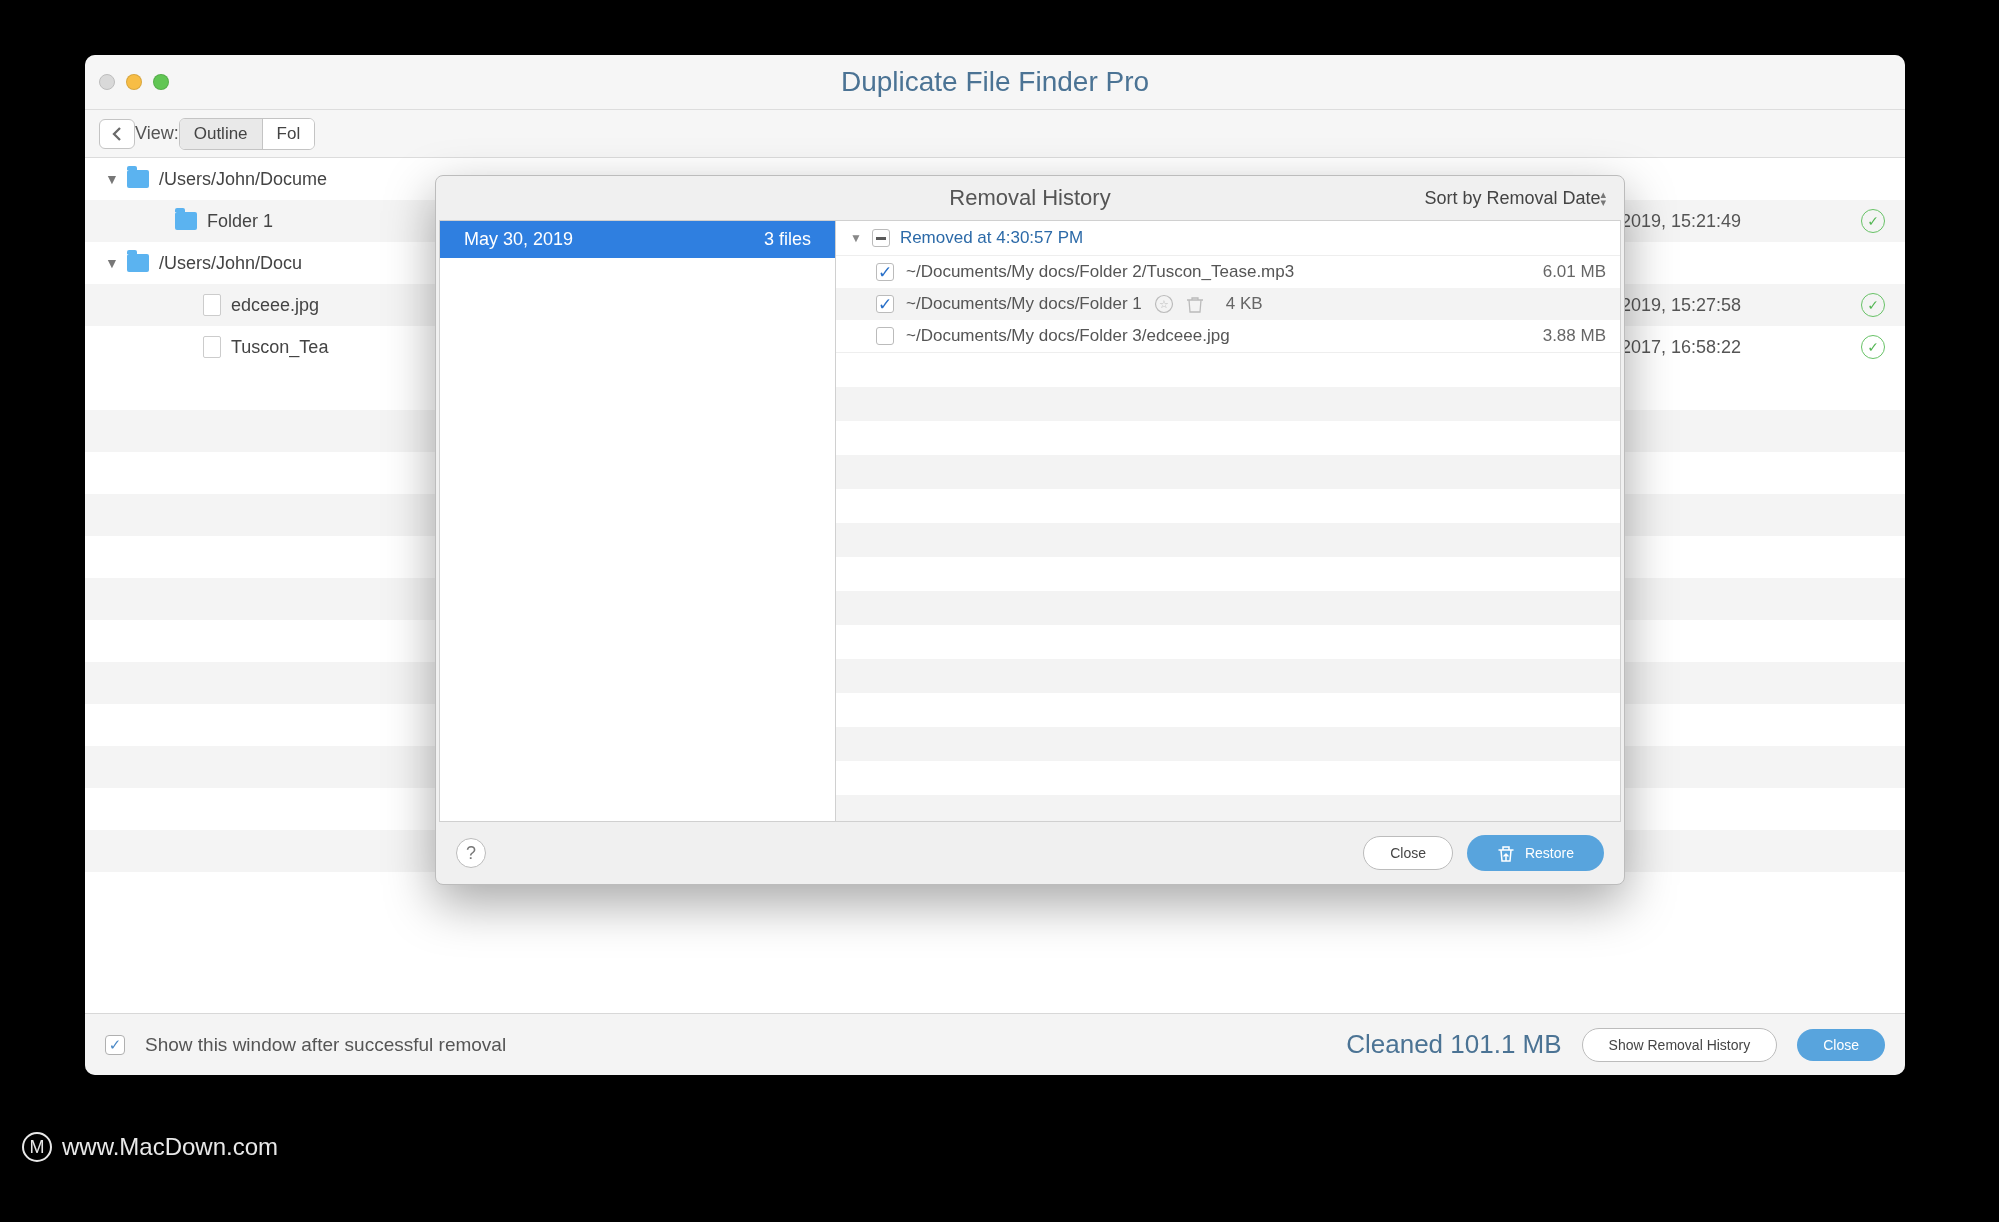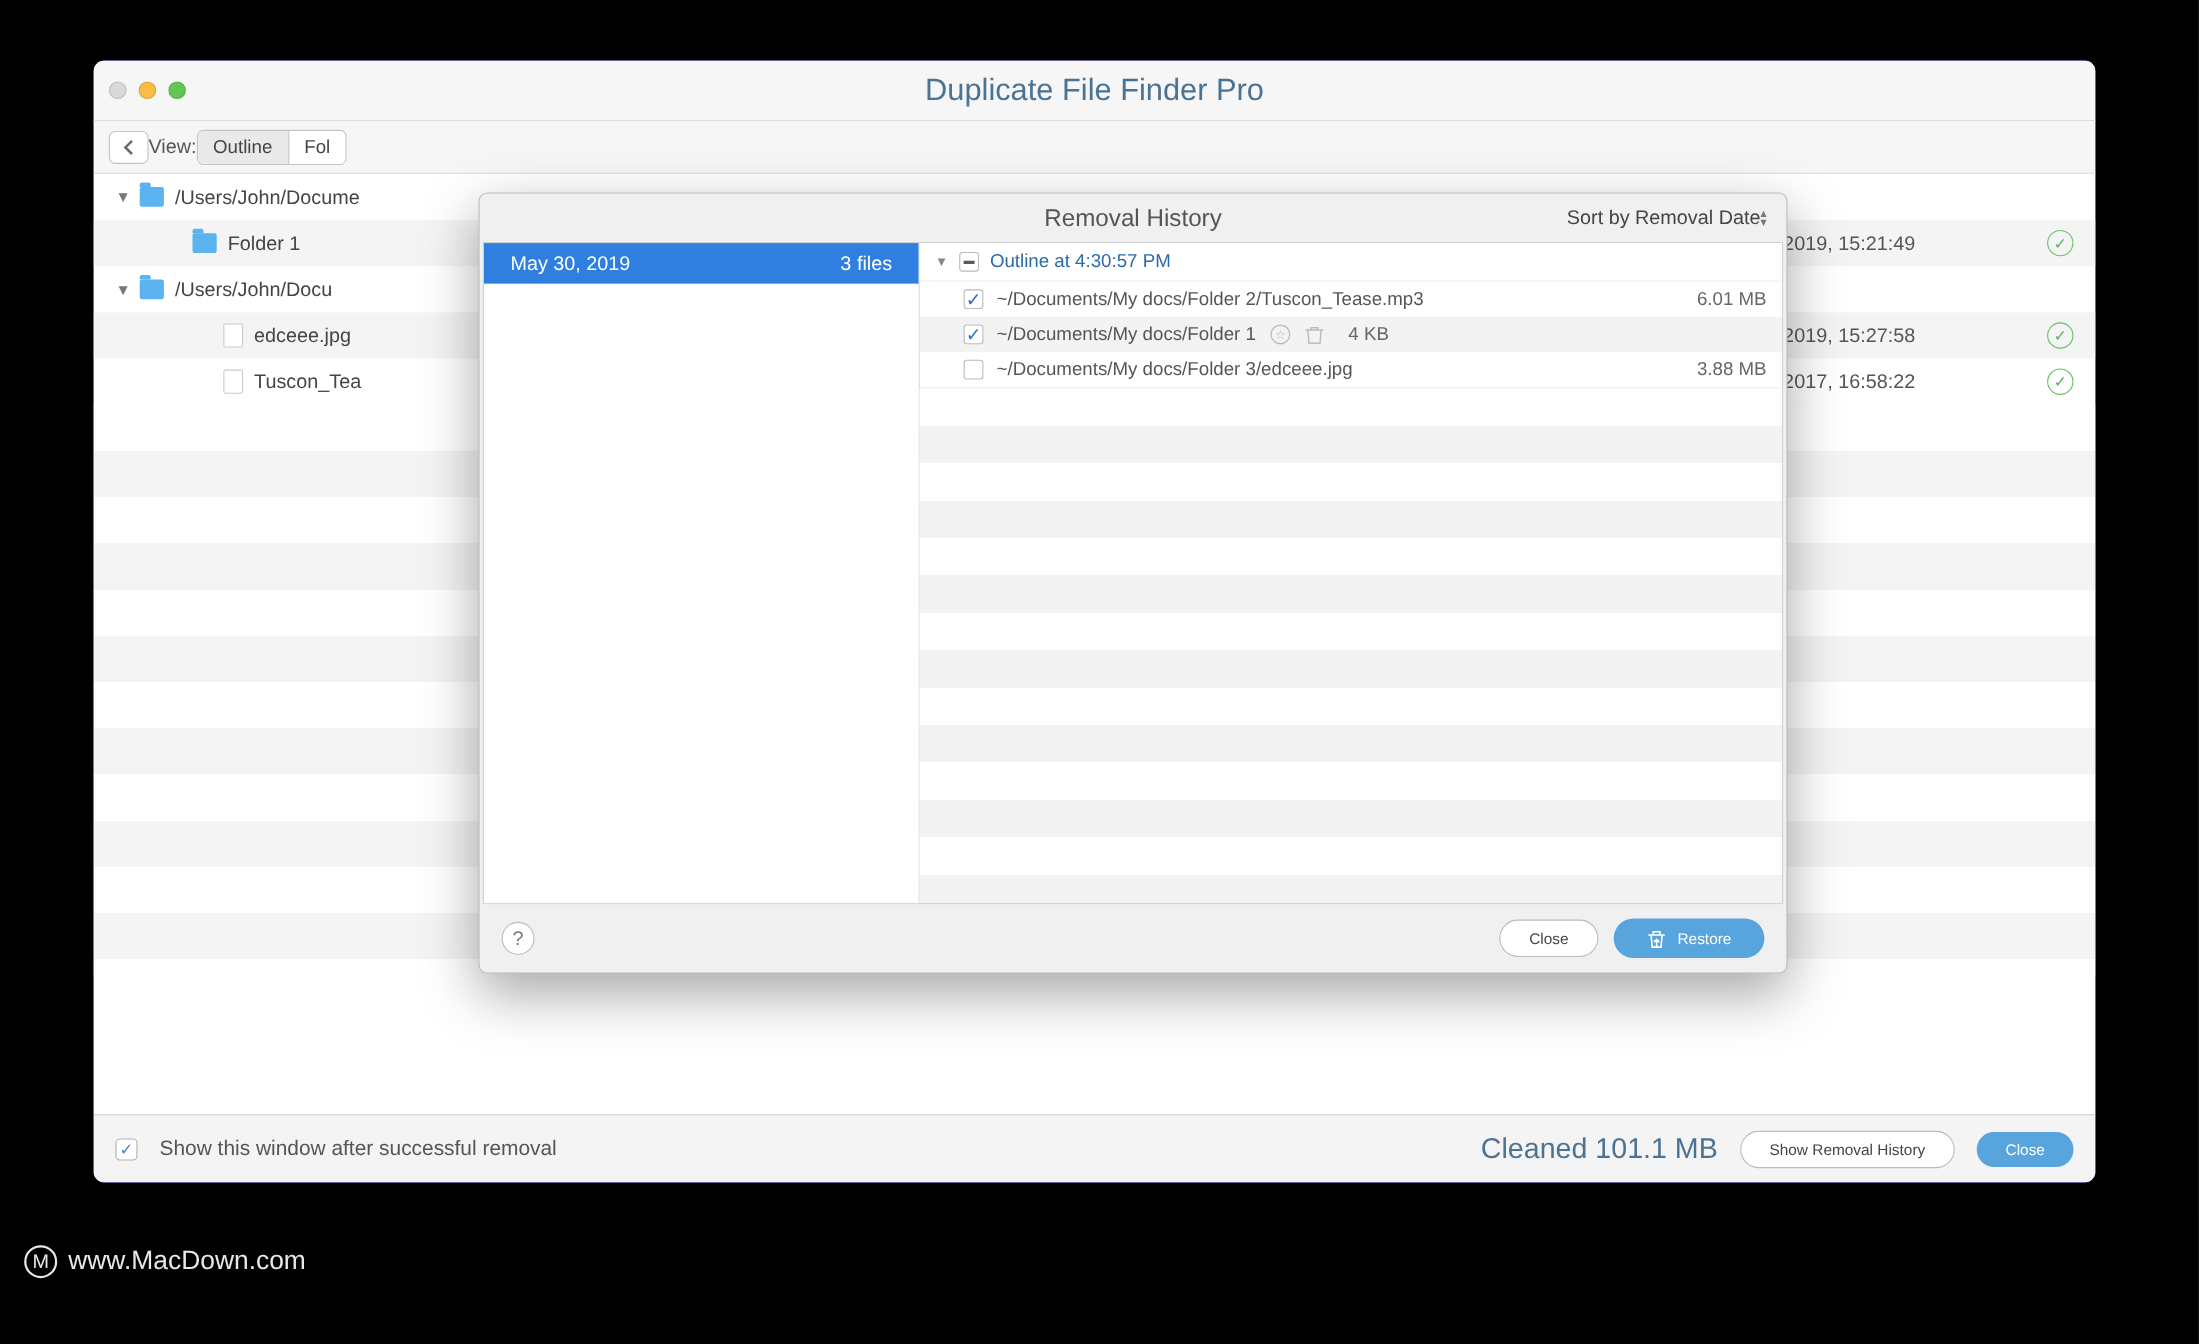--- a/index.html
+++ b/index.html
@@ -14,21 +14,21 @@
     overflow: hidden;
   }
 
   
   .window {
     position: absolute;
     left: 85px;
     top: 55px;
     width: 1820px;
     height: 1020px;
-    background: #8b5cf6;
+    background: #737373;
     border-radius: 10px;
     box-shadow: 0 30px 80px rgba(0,0,0,0.6);
     display: flex;
     flex-direction: column;
     overflow: hidden;
   }
 
   .titlebar {
     height: 55px;
     display: flex;
@@ -325,21 +325,21 @@
         </div>
         <div style="flex:1;background:#fff"></div>
       </div>
 
       <div class="files-col">
         <div class="file-head">
           <span class="disc">▼</span>
           <span class="mix-box">
               <span class="dash"></span>
             </span>
-          <span>Outline at 4:30:57 PM</span>
+          <span>Removed at 4:30:57 PM</span>
         </div>
 
         <div class="file-row">
           <span class="ckb on">✓</span>
           <span>~/Documents/My docs/Folder 2/Tuscon_Tease.mp3</span>
           <span class="size">6.01 MB</span>
         </div>
         <div class="file-row stripe">
           <span class="ckb on">✓</span>
           <span>~/Documents/My docs/Folder 1</span>

